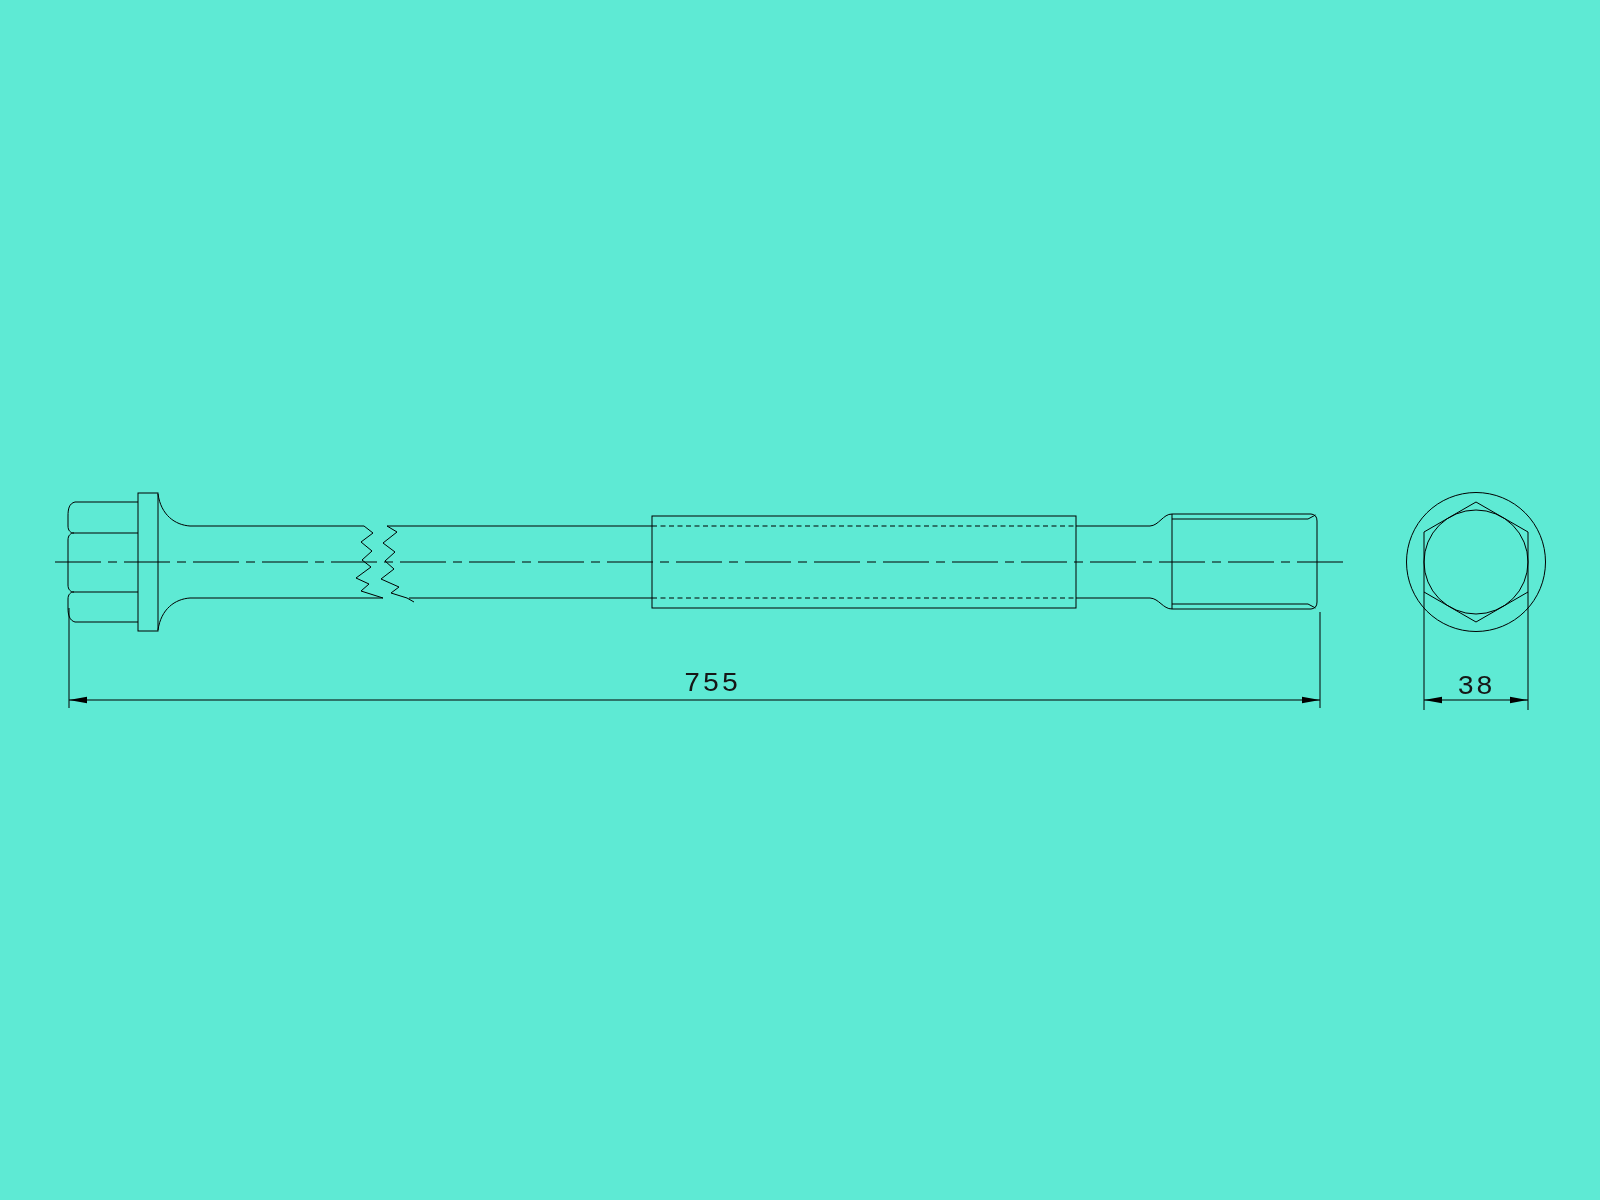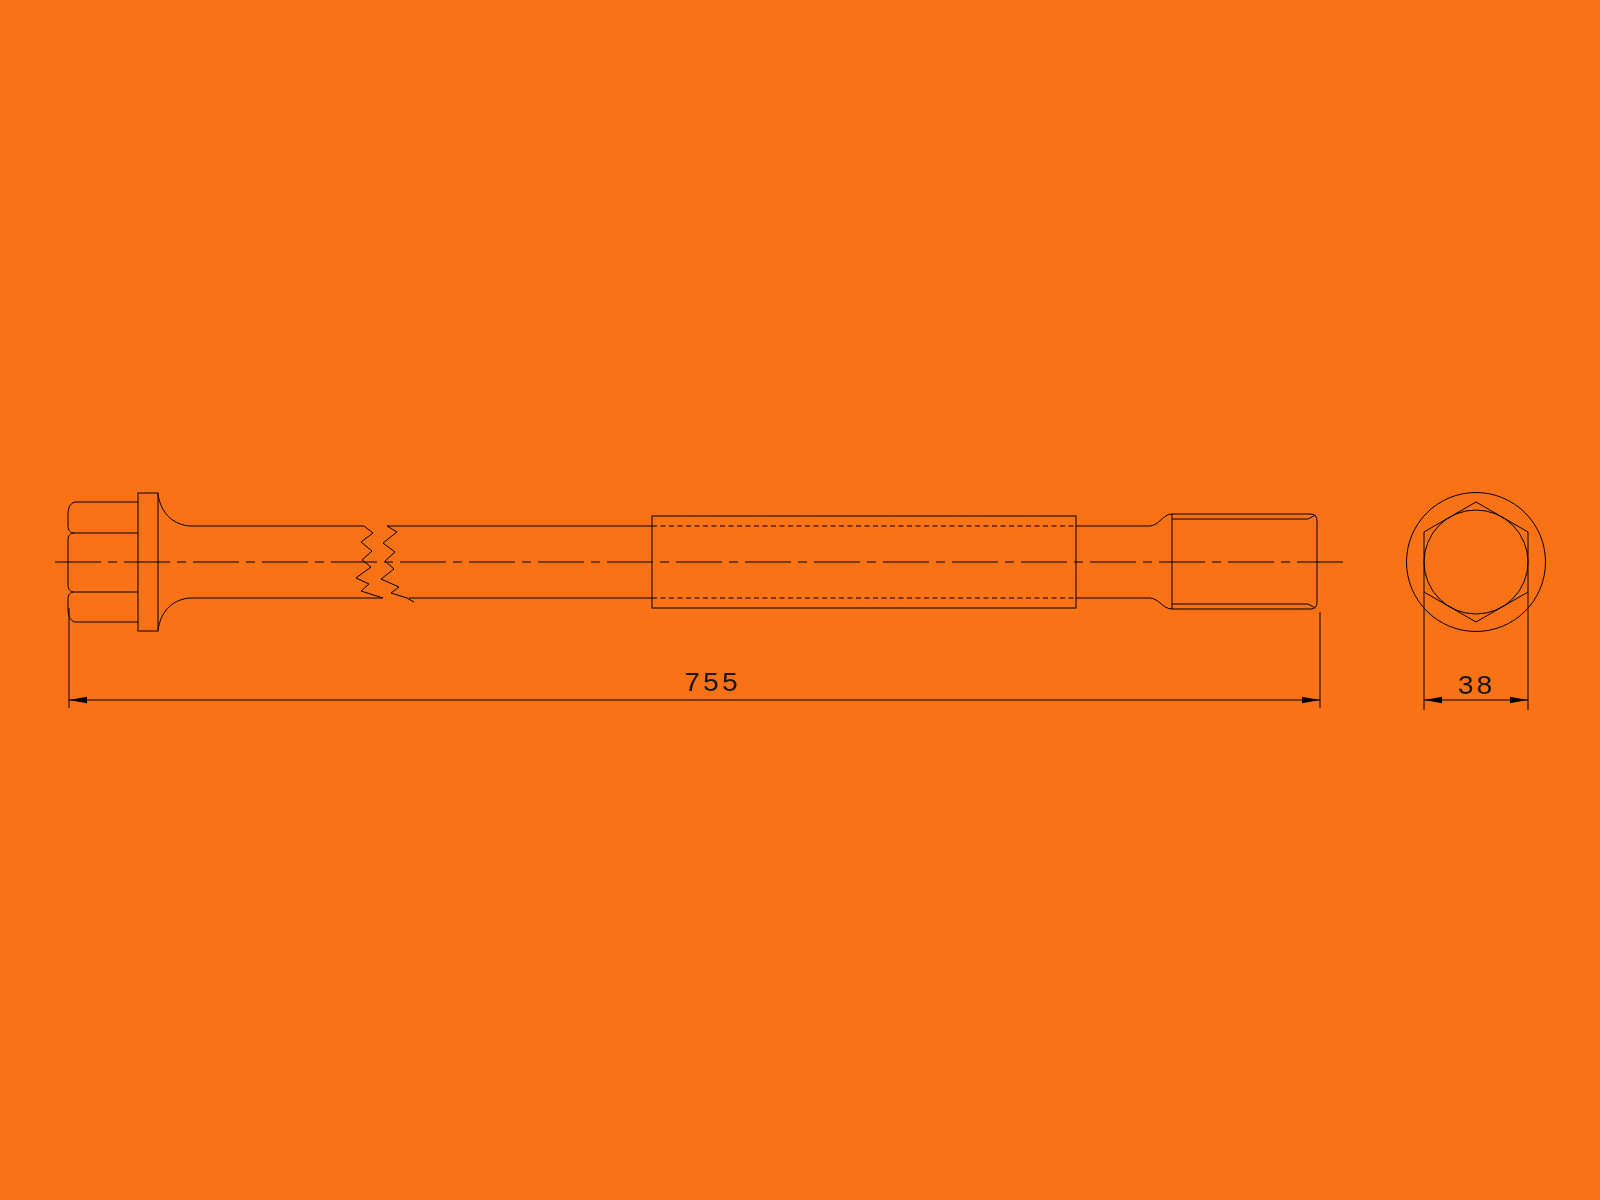--- a/index.html
+++ b/index.html
@@ -4,21 +4,21 @@
 <style>
   html, body {
     margin: 0;
     padding: 0;
     background: #ffffff;
   }
   #stage {
     position: relative;
     width: 1600px;
     height: 1200px;
-    background: #f97316;
+    background: #5eead4;
     overflow: hidden;
   }
   svg { display: block; }
   .ln   { stroke: #000000; stroke-width: 1; fill: none; }
   .lnf  { stroke: #000000; stroke-width: 1; fill: #ffffff; fill-opacity: 0; }
   .hidden-ln { stroke: #000000; stroke-width: 1; fill: none; stroke-dasharray: 5 3.5; }
   .center-ln { stroke: #000000; stroke-width: 1; fill: none; stroke-dasharray: 46 7 9 7; }
   .arrow { fill: #000000; stroke: none; }
   .dim-text {
     font-family: "Liberation Mono", "DejaVu Sans Mono", monospace;

